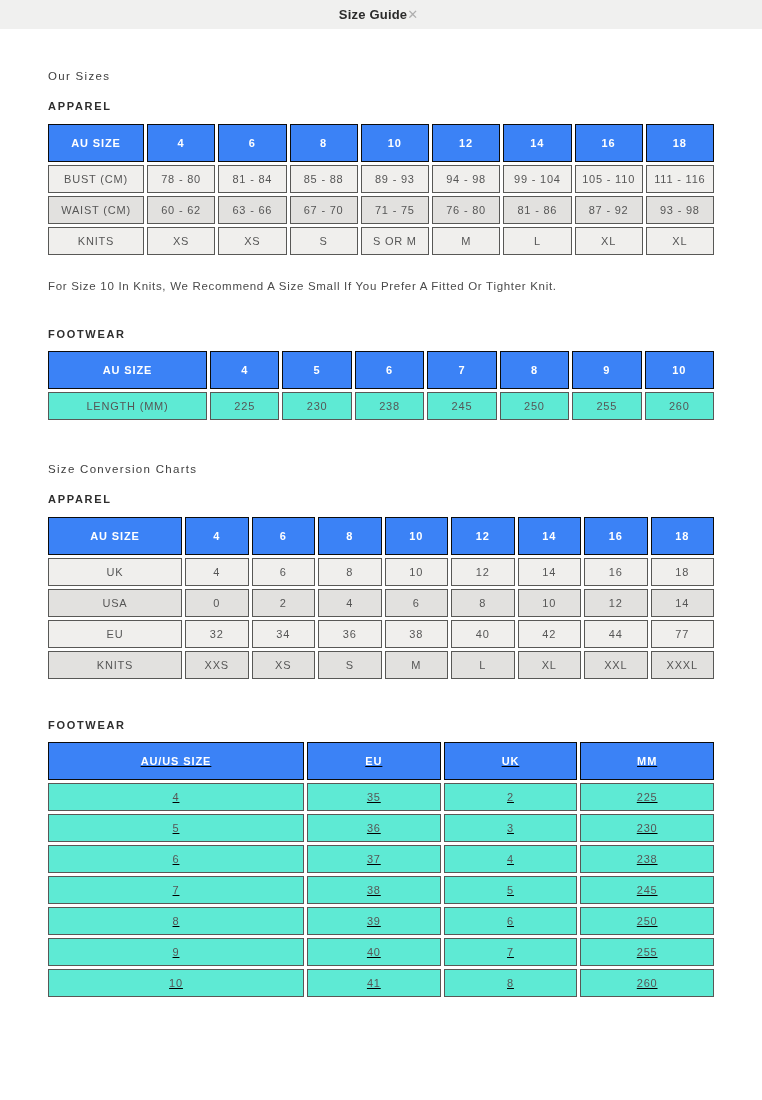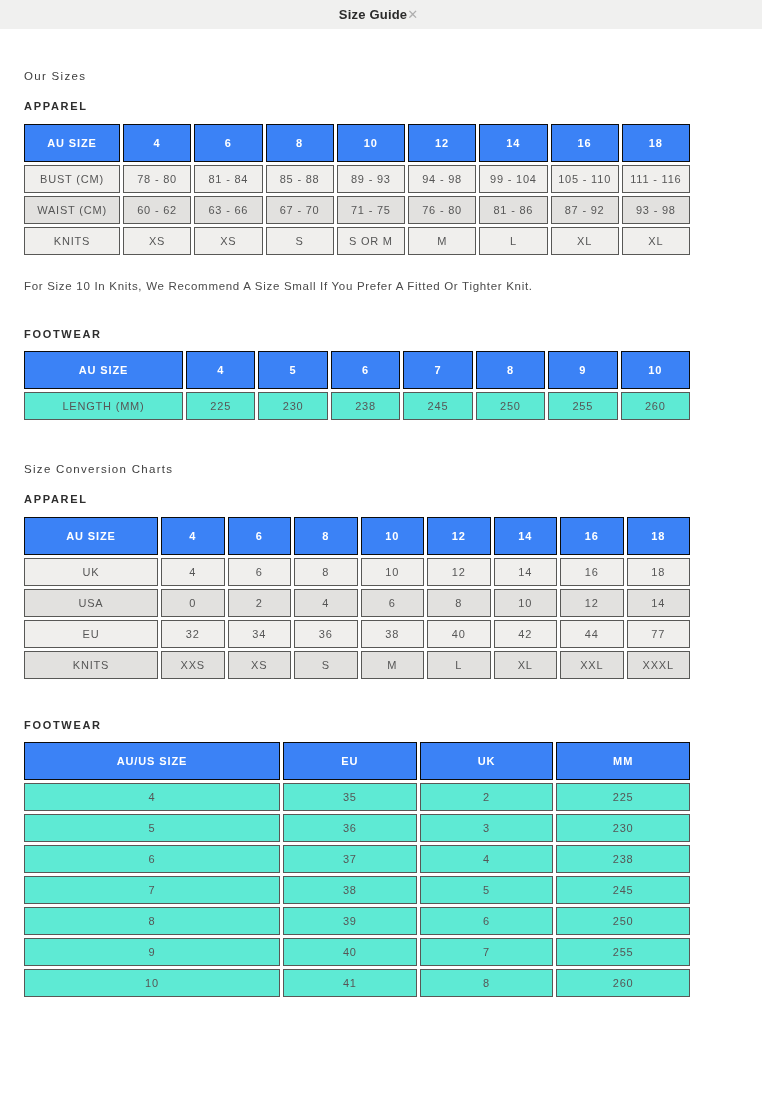--- a/index.html
+++ b/index.html
@@ -27,21 +27,21 @@
   }
   .titlebar .close {
     font-size: 13px;
     color: #aeaeae;
     cursor: pointer;
     line-height: 1;
     background: none; border: none; padding: 0;
     font-family: "Liberation Sans", sans-serif;
   }
   
-  .content { padding: 0 24px; }
+  .content { padding: 0 48px; }
   .section-label {
     font-size: 11.5px;
     color: #3d3d3d;
     letter-spacing: 1.3px;
   }
   .table-label {
     font-size: 11px;
     font-weight: bold;
     color: #2e2e2e;
     letter-spacing: 1.7px;
@@ -54,21 +54,21 @@
   #label-our-sizes       { margin-top: 41px; }
   #label-apparel-1       { margin-top: 18px; }
   #table-our-apparel     { margin-top: 9px; }
   #knits-note            { margin-top: 22px; }
   #label-footwear-1      { margin-top: 36px; }
   #table-our-footwear    { margin-top: 8px; }
   #label-conversion      { margin-top: 40px; }
   #label-apparel-2       { margin-top: 18px; }
   #table-conv-apparel    { margin-top: 9px; }
   #label-footwear-2      { margin-top: 37px; }
-  #table-conv-footwear   { margin-top: 8px; }
+  #table-conv-footwear   { margin-top: 8px; text-decoration: underline; }
   
   table.size-table {
     table-layout: fixed;
     width: 672px;
     margin-left: -3px;
     border-collapse: separate;
     border-spacing: 3px;
   }
   table.size-table th {
     background: #3b82f6;

